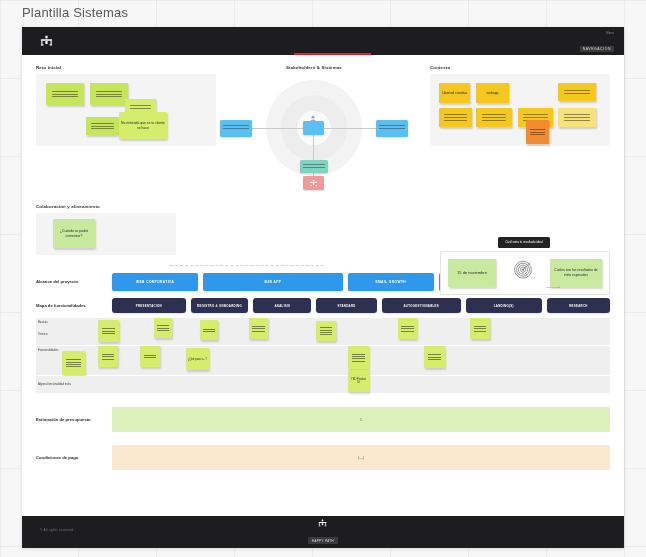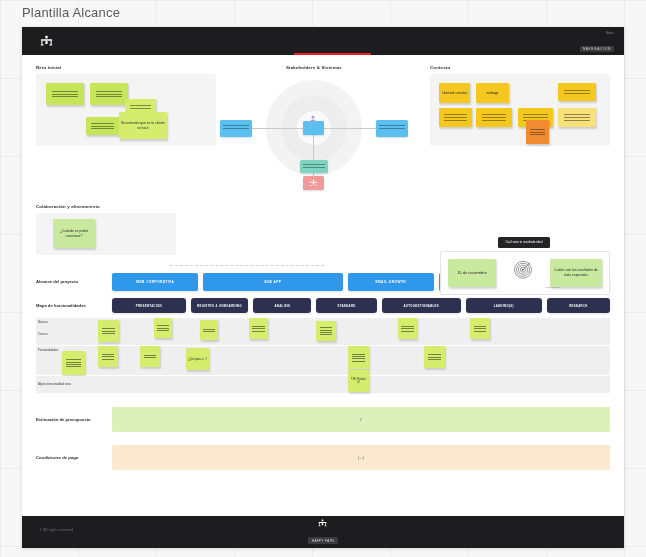--- a/index.html
+++ b/index.html
@@ -222,21 +222,21 @@
     background: #3a3a3c; color: #e5e5e5;
     font-size: 2.8px; letter-spacing: .5px;
     padding: 1.5px 4px; border-radius: 1px; display: inline-block;
   }
 </style>
 </head>
 <body>
 
 <div class="page-grid"></div>
 
-<div class="page-title">Plantilla Alcance</div>
+<div class="page-title">Plantilla Sistemas</div>
 
 <div class="canvas">
 
   <div class="topbar">
     <span class="logo-mark">
       <svg viewBox="0 0 16 16" width="13" height="13" fill="currentColor">
         <rect x="6.6" y="1" width="2.8" height="3.2" rx=".6"></rect>
         <rect x="1" y="5.2" width="14" height="1.8" rx=".6"></rect>
         <rect x="6.6" y="7.4" width="2.8" height="3.6" rx=".6"></rect>
         <rect x="1" y="11.4" width="3.4" height="1.6" rx=".5"></rect>

